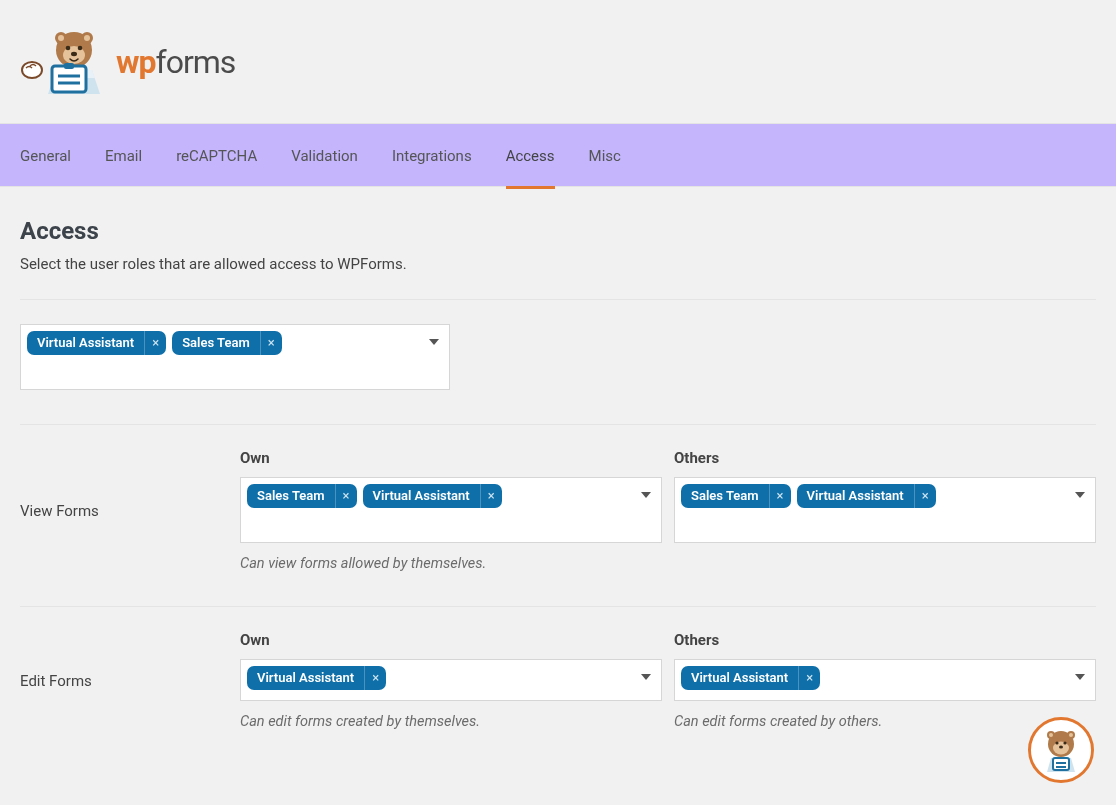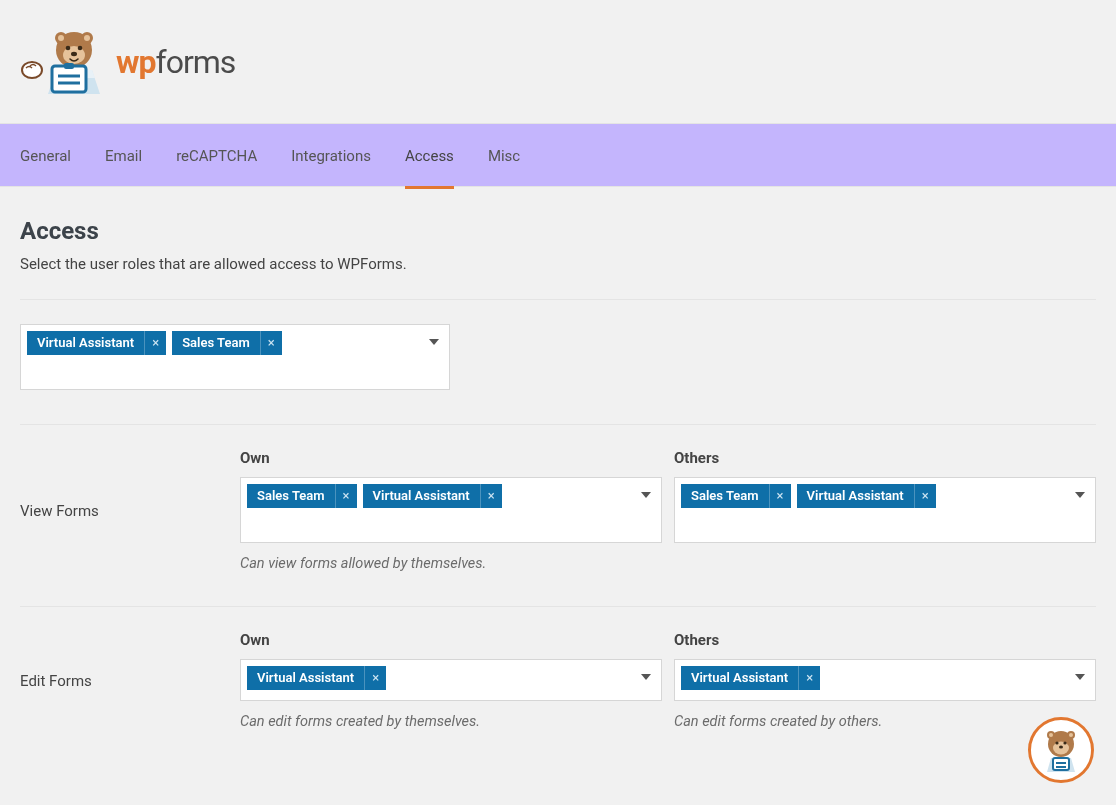--- a/index.html
+++ b/index.html
@@ -134,21 +134,21 @@
     width: 0; height: 0;
     border-left: 5px solid transparent;
     border-right: 5px solid transparent;
     border-top: 6px solid #555;
     cursor: pointer;
   }
 
   .tag {
     display: inline-flex;
     align-items: flex-start;
-    border-radius: 0;
+    border-radius: 7px;
     overflow: hidden;
     height: 24px;
     line-height: 24px;
     font-size: 13px;
   }
   .tag-label {
     background: #0f6fa8;
     color: #fff;
     padding: 0 10px;
     font-weight: 600;
@@ -224,20 +224,21 @@
     <span class="logo-text">
       <span class="wp">wp</span><span class="forms">forms</span>
     </span>
   </div>
 </div>
 
 <div class="tabs">
   <div class="tab">General</div>
   <div class="tab">Email</div>
   <div class="tab">reCAPTCHA</div>
+  <div class="tab">Validation</div>
   <div class="tab">Integrations</div>
   <div class="tab active">Access</div>
   <div class="tab">Misc</div>
 </div>
 
 <div class="content">
   <div class="page-title">Access</div>
   <div class="page-subtitle">Select the user roles that are allowed access to WPForms.</div>
 
   <div class="section">

